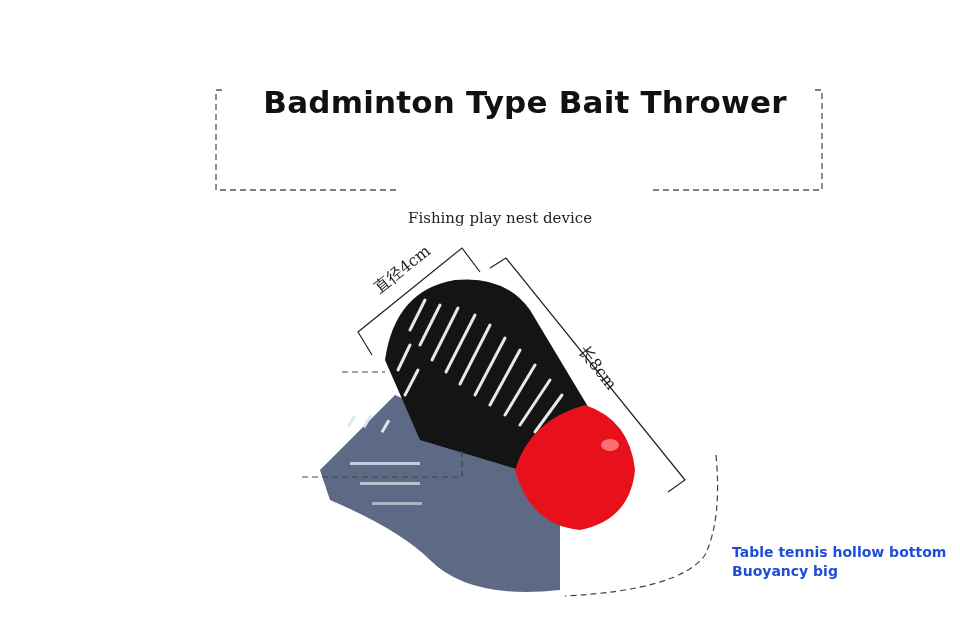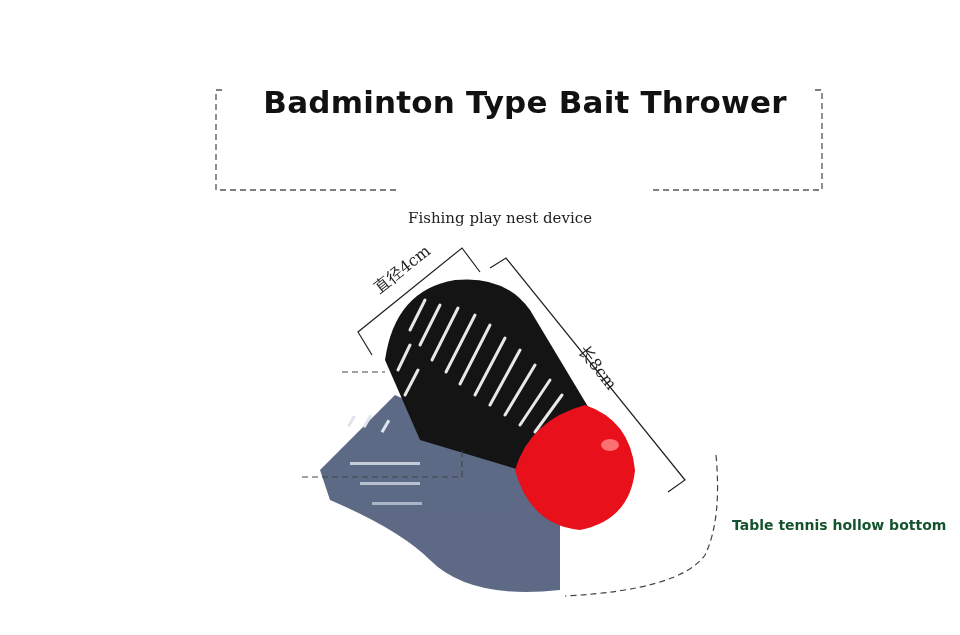--- a/index.html
+++ b/index.html
@@ -1,19 +1,19 @@
 <!DOCTYPE html>
 <html><head>
 <meta charset="utf-8">
 <style>
   html, body { margin:0; padding:0; background:#ffffff; }
   body { width:960px; height:635px; position:relative; overflow:hidden; font-family:"DejaVu Sans", sans-serif; }
   .title { position:absolute; left:0; width:1050px; top:84px; text-align:center; font-size:31px; font-weight:bold; color:#111; letter-spacing:0.2px; }
   .subtitle { position:absolute; left:408px; top:176px; font-family:"DejaVu Serif", serif; font-size:15px; color:#222;margin-top:33px; }
-  .caption { position:absolute; left:732px; top:516px; font-size:14px; font-weight:bold; color:#14532d; line-height:19px; }
+  .caption { position:absolute; left:732px; top:543px; font-size:14px; font-weight:bold; color:#1d4ed8; line-height:19px; }
   .dim { position:absolute; font-family:"DejaVu Serif", serif; font-size:16px; color:#222; white-space:nowrap; }
   svg { position:absolute; left:0; top:0; }
 </style>
 </head>
 <body>
 
 <svg width="960" height="635" viewBox="0 0 960 635">
 
   <g stroke="#555" stroke-width="1.3" fill="none" stroke-dasharray="6,4">
     <path d="M222 90 L216 90 L216 190 L400 190"></path>
@@ -68,13 +68,14 @@
 </svg>
 
 <div class="title">Badminton Type Bait Thrower</div>
 <div class="subtitle">Fishing play nest device</div>
 
 <div class="dim" style="left:370px; top:282px; transform:rotate(-38deg); transform-origin:left top;">直径4cm</div>
 <div class="dim" style="left:590px; top:342px; transform:rotate(52deg); transform-origin:left top;">长8cm</div>
 
 <div class="caption">
   <div>Table tennis hollow bottom</div>
+  <div>Buoyancy big</div>
 </div>
 
 </body></html>

